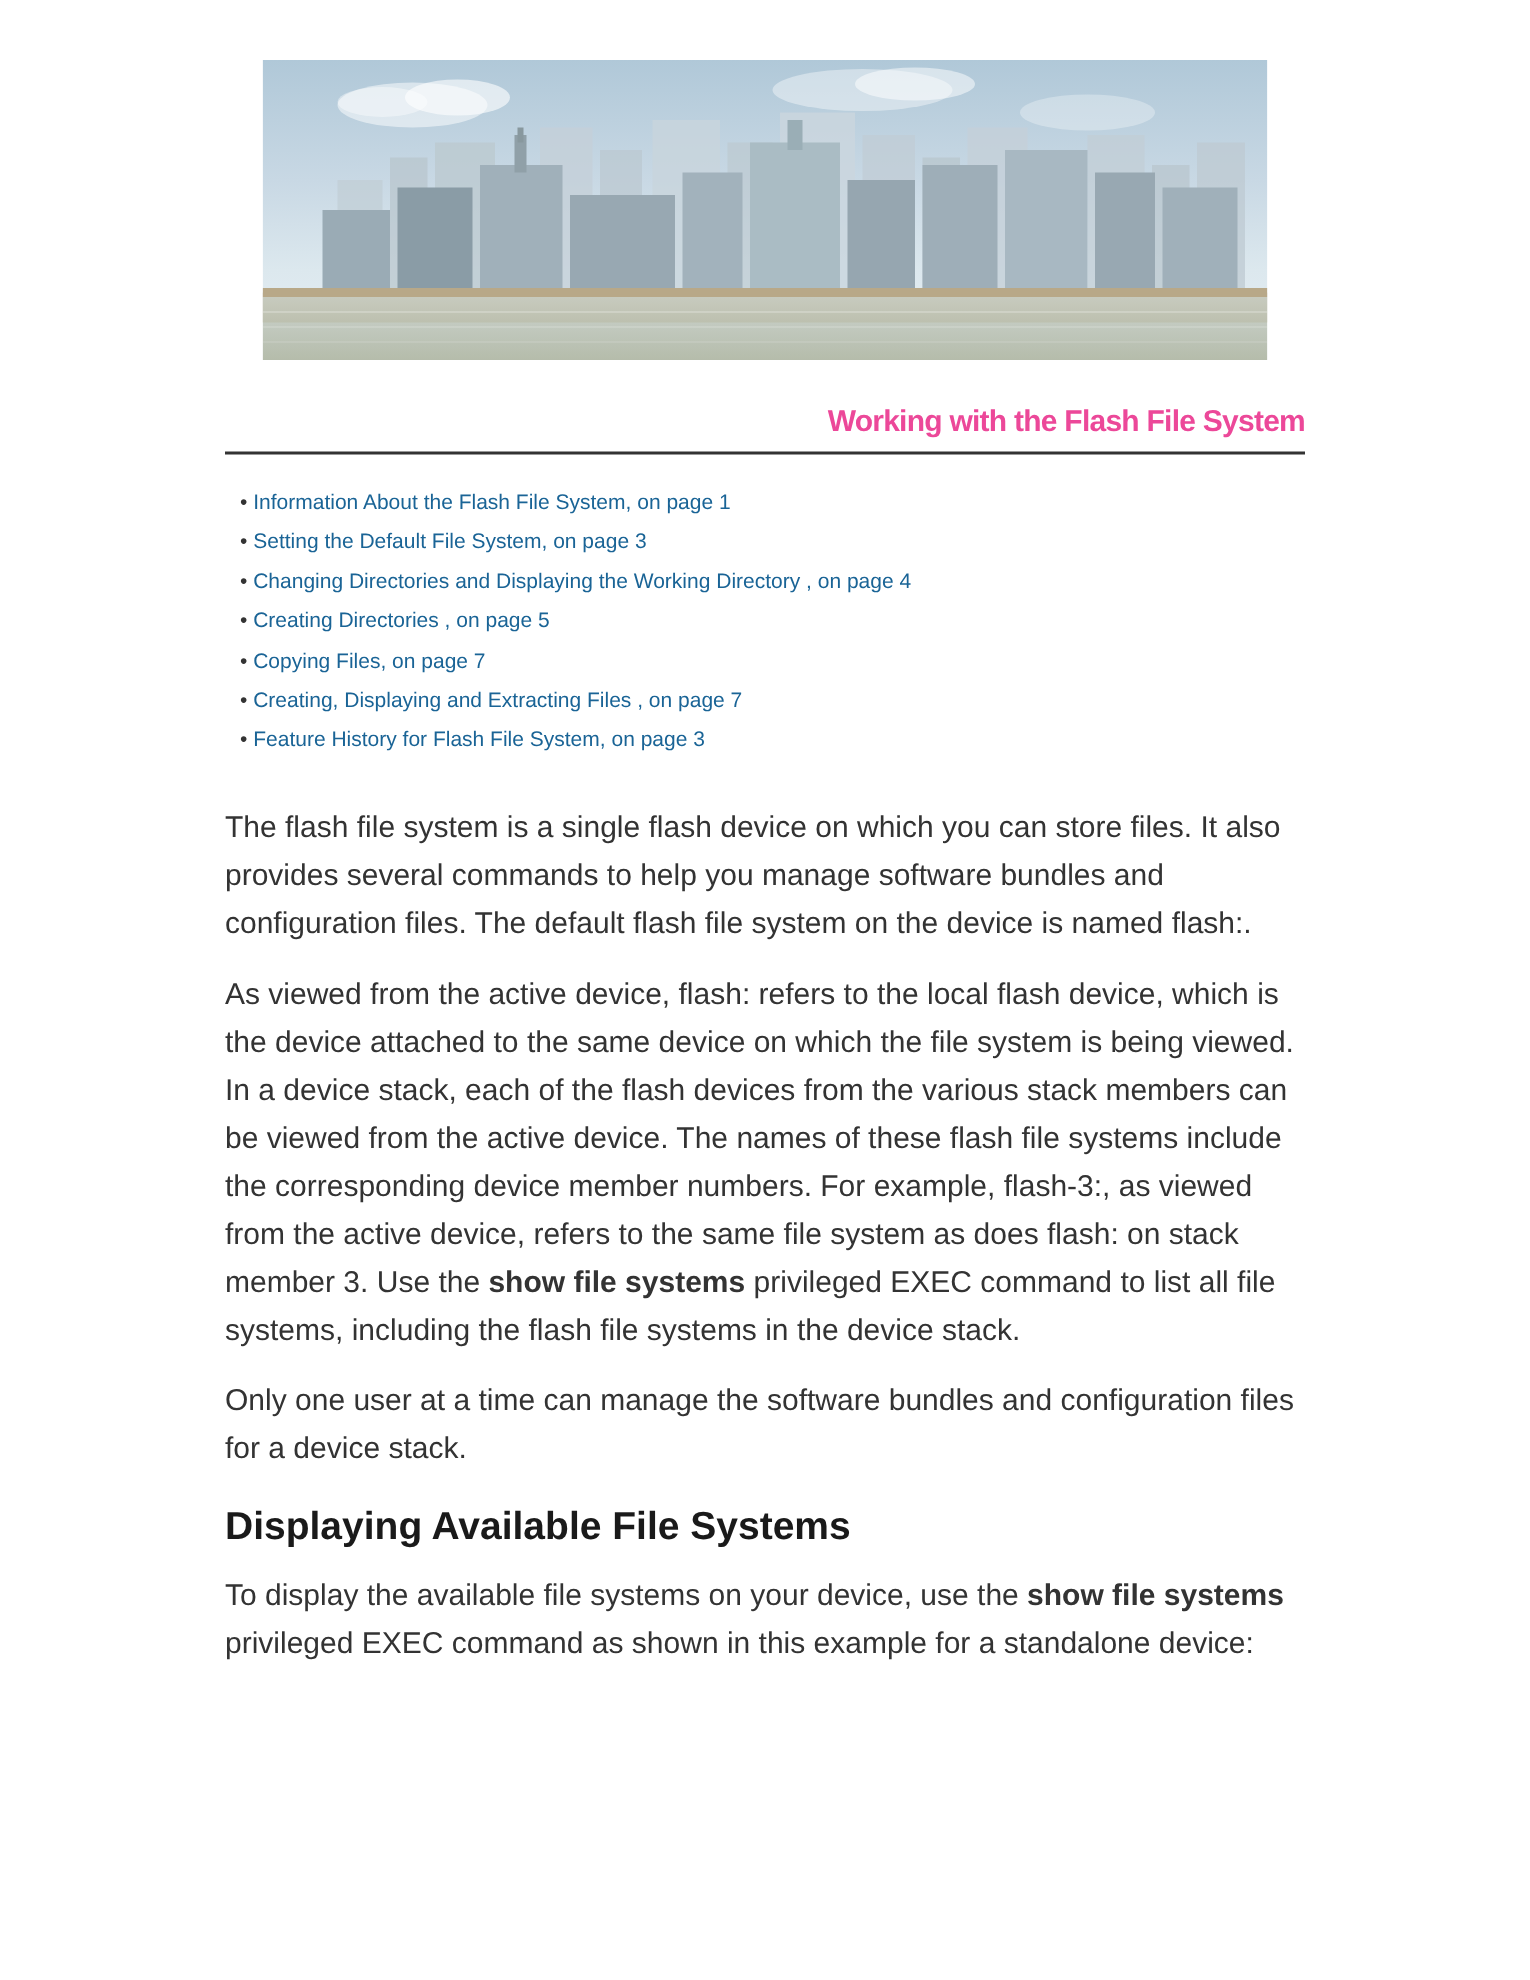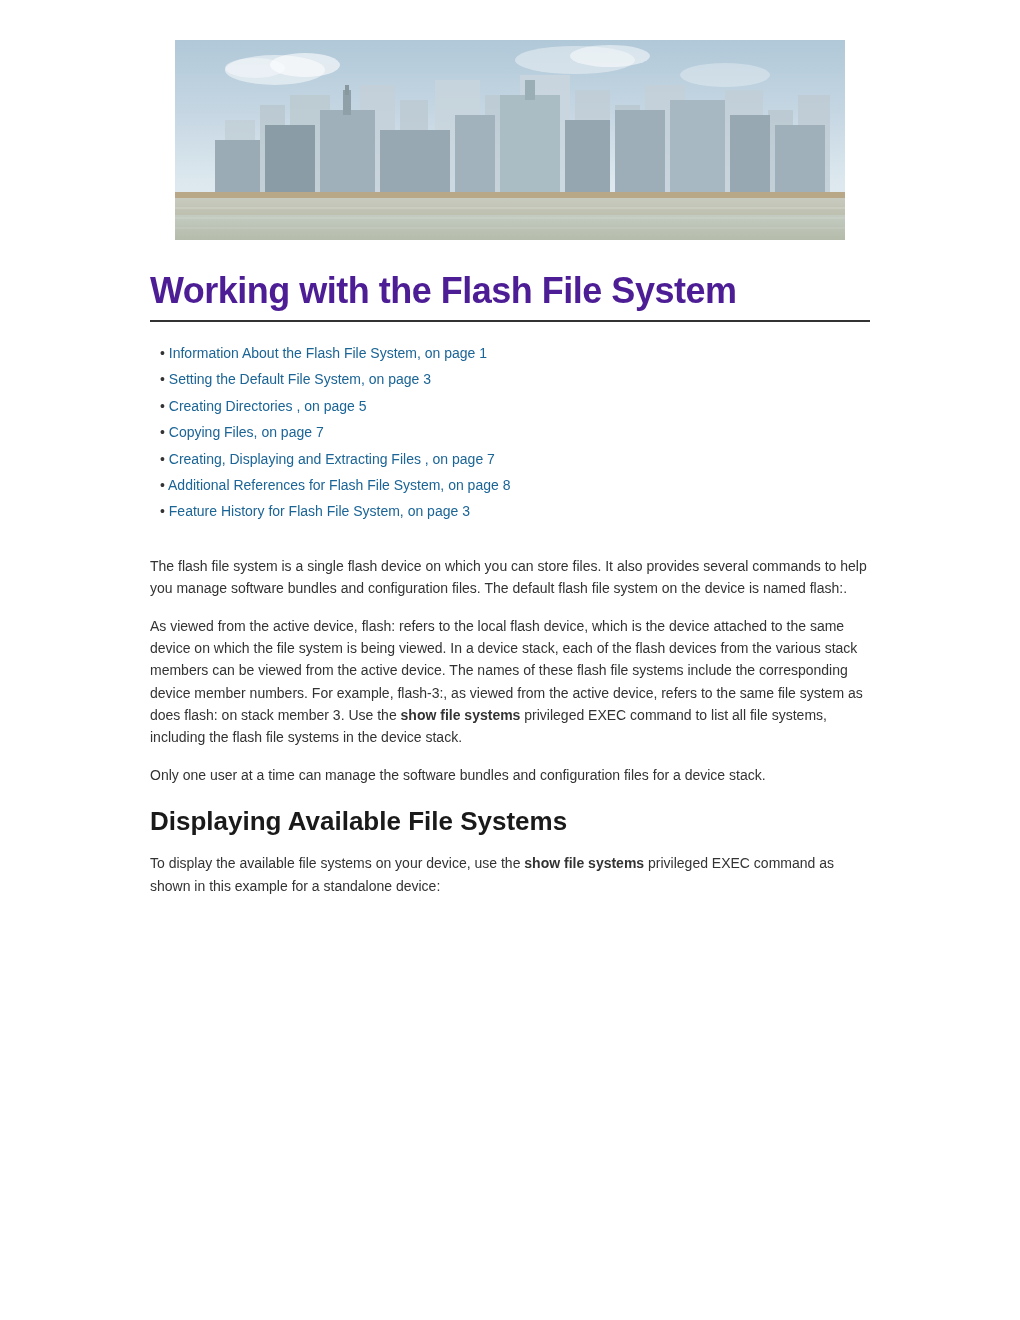--- a/index.html
+++ b/index.html
@@ -43,24 +43,24 @@
 
     
     .content-area {
       width: 760px;
       margin: 0 auto;
       padding: 0 20px;
     }
 
     
     .main-title {
-      font-size: 36px;
+      font-size: 20px;
       font-weight: bold;
-      color: #4c1d95;
-      text-align: left;
+      color: #ec4899;
+      text-align: right;
       margin-top: 30px;
       margin-bottom: 8px;
       letter-spacing: -0.5px;
     }
 
     .title-divider {
       width: 100%;
       height: 2px;
       background: #333333;
       margin-bottom: 20px;
@@ -93,21 +93,21 @@
       font-size: 26px;
       font-weight: bold;
       color: #1a1a1a;
       margin-top: 20px;
       margin-bottom: 15px;
       line-height: 1.2;
     }
 
     
     .body-text {
-      font-size: 14px;
+      font-size: 20px;
       line-height: 1.6;
       color: #333333;
       margin-bottom: 15px;
       text-align: left;
     }
 
     .body-text strong {
       font-weight: bold;
     }
   </style>
@@ -196,24 +196,24 @@
 
   <div class="content-area">
 
     <h1 class="main-title">Working with the Flash File System</h1>
     <div class="title-divider"></div>
 
     <div class="toc">
 
     <div class="toc-item"><a class="toc-link" href="#info">Information About the Flash File System, on page 1</a></div>
         <div class="toc-item"><a class="toc-link" href="#setting">Setting the Default File System, on page 3</a></div>
+        <div class="toc-item"><a class="toc-link" href="#changing">Changing Directories and Displaying the Working Directory , on page 4</a></div>
         <div class="toc-item"><a class="toc-link" href="#creating">Creating Directories , on page 5</a></div>
         <div class="toc-item"><a class="toc-link" href="#copying">Copying Files, on page 7</a></div>
         <div class="toc-item"><a class="toc-link" href="#extracting">Creating, Displaying and Extracting Files , on page 7</a></div>
-        <div class="toc-item"><a class="toc-link" href="#references">Additional References for Flash File System, on page 8</a></div>
         <div class="toc-item"><a class="toc-link" href="#history">Feature History for Flash File System, on page 3</a></div>
       </div>
 
 
     <p class="body-text">The flash file system is a single flash device on which you can store files. It also provides several commands to help you manage software bundles and configuration files. The default flash file system on the device is named flash:.</p>
     <p class="body-text">As viewed from the active device, flash: refers to the local flash device, which is the device attached to the same device on which the file system is being viewed. In a device stack, each of the flash devices from the various stack members can be viewed from the active device. The names of these flash file systems include the corresponding device member numbers. For example, flash-3:, as viewed from the active device, refers to the same file system as does flash: on stack member 3. Use the <strong>show file systems</strong> privileged EXEC command to list all file systems, including the flash file systems in the device stack.</p>
     <p class="body-text">Only one user at a time can manage the software bundles and configuration files for a device stack.</p>
 
     <h2 class="section-heading" id="displaying">Displaying Available File Systems</h2>
 

